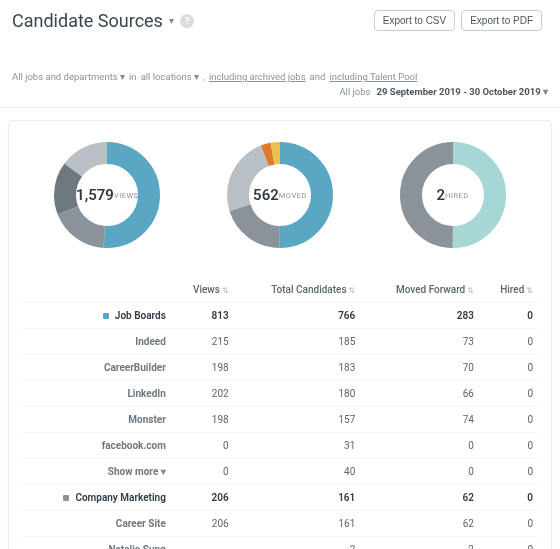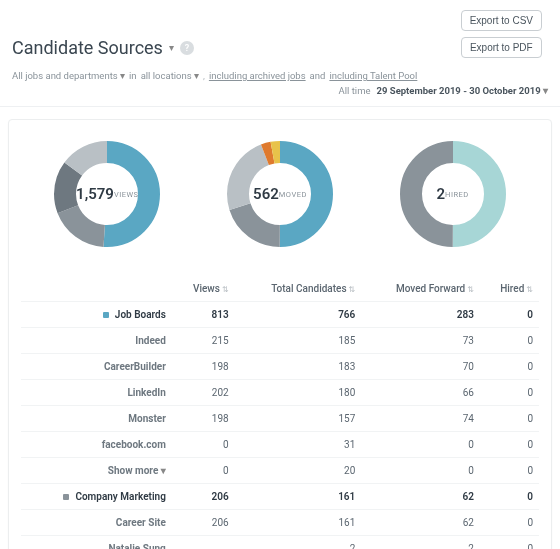--- a/index.html
+++ b/index.html
@@ -13,39 +13,40 @@
   .header {
     display: flex;
     align-items: flex-end;
     justify-content: space-between;
     padding: 10px 18px 8px 12px;
   }
   .title-wrap { display: flex; align-items: center; gap: 6px; }
   .title { font-size: 18px; font-weight: 400; color: #3a4650; }
   .chev { font-size: 10px; color: #888; }
   .help { display:inline-flex; width:14px; height:14px; border-radius:50%; background:#d9dde0; color:#fff; align-items:center; justify-content:center; font-size:9px; font-weight:600;}
-  .export-btns { display:flex; gap:6px;flex-direction:column; }
+  .export-btns { display:flex; gap:6px; }
   .btn {
     border: 1px solid #c9ced2;
     border-radius: 4px;
     background: #fff;
     padding: 4px 8px;
     font-size: 10px;
     color: #4a555e;
     cursor: pointer;
   }
   .filters {
     display: flex;
     align-items: flex-end;
     padding: 4px 12px 10px 12px;
     font-size: 9.5px;
     color: #8a939a;
     gap: 4px;
     flex-wrap: wrap;
     border-bottom: 1px solid #eef0f2;
+    margin-top: 28px;
   }
   .filters .link { text-decoration: underline; cursor:pointer; }
   .filters .sep { color:#b7bdc2; }
   .filters-right { margin-left:auto; display:flex; gap:6px; align-items:center; }
   .date-bold { color:#4a555e; font-weight:700; }
   .card {
     margin: 12px 8px 0 8px;
     background: #fff;
     border: 1px solid #eceeef;
     border-radius: 4px;
@@ -99,21 +100,21 @@
 
 <div class="filters">
   <span><span>All jobs and departments</span> <span class="chev">▾</span></span>
   <span>in</span>
   <span><span>all locations</span> <span class="chev">▾</span></span>
   <span class="sep">,</span>
   <span class="link">including archived jobs</span>
   <span>and</span>
   <span class="link">including Talent Pool</span>
   <span class="filters-right">
-    <span>All time</span>
+    <span>All jobs</span>
     <span class="date-bold">
       <span>29 September 2019 - 30 October 2019</span> <span class="chev">▾</span>
     </span>
   </span>
 </div>
 
 <div class="card">
   <div class="donuts" id="donuts">
       <div class="donut-wrap"><svg viewBox="0 0 112 112">
           <circle cx="56" cy="56" r="42" fill="none" stroke="#5aa7c3" stroke-width="22" stroke-dasharray="134.58582927978674 129.3079536217559" stroke-dashoffset="0"></circle>
@@ -194,21 +195,21 @@
         <tr class="sub">
           <td>facebook.com</td>
       <td>0</td>
       <td>31</td>
       <td>0</td>
       <td>0</td>
         </tr>
         <tr class="sub">
           <td class="showmore">Show more <span class="chev">▾</span></td>
       <td>0</td>
-      <td>20</td>
+      <td>40</td>
       <td>0</td>
       <td>0</td>
         </tr>
         <tr class="group-row">
           <td><span class="dot" style="background:#8a939a"></span><span>Company Marketing</span></td>
     <td>206</td>
     <td>161</td>
     <td>62</td>
     <td>0</td>
         </tr>

